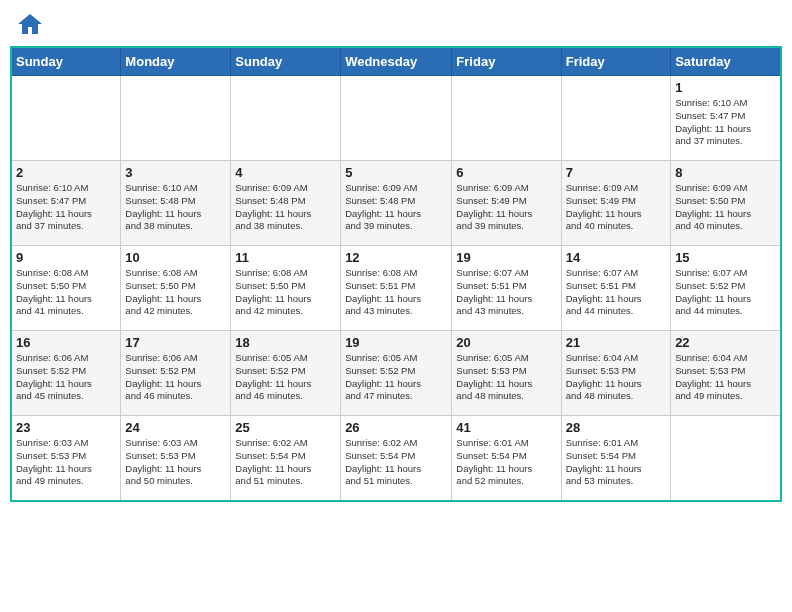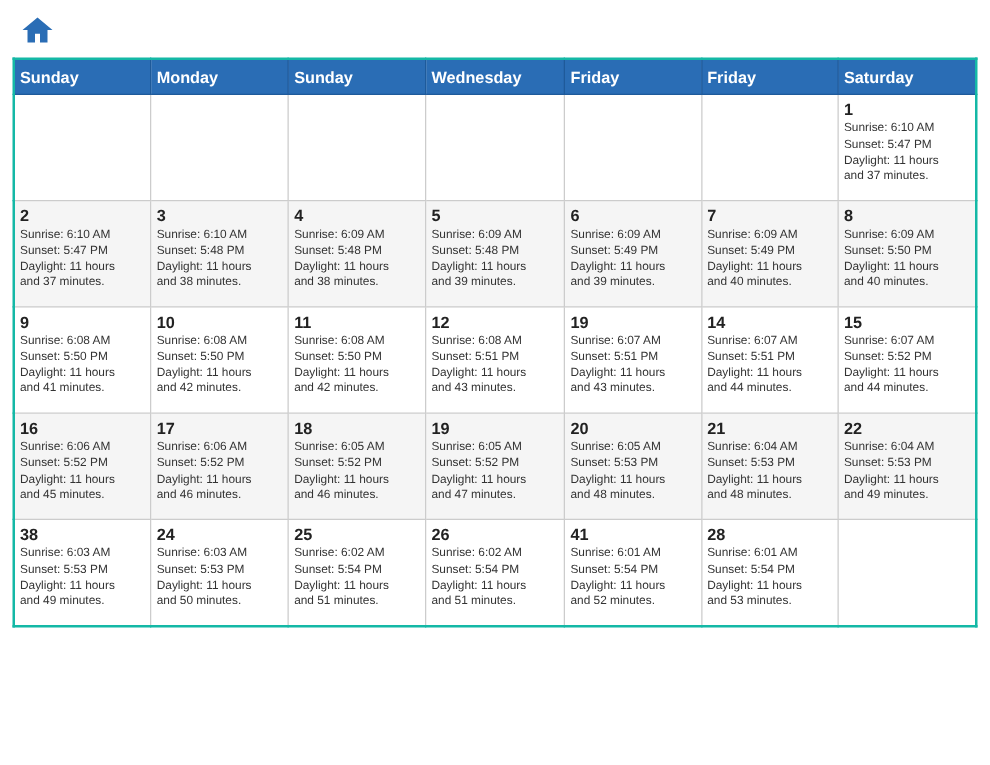--- a/index.html
+++ b/index.html
@@ -281,21 +281,21 @@
         <td>
           <span class="day-num">22</span>
           <div class="day-info" style="white-space: pre-line;">Sunrise: 6:04 AM
 Sunset: 5:53 PM
 Daylight: 11 hours
 and 49 minutes.</div>
         </td>
       </tr>
       <tr>
         <td>
-          <span class="day-num">38</span>
+          <span class="day-num">23</span>
           <div class="day-info" style="white-space: pre-line;">Sunrise: 6:03 AM
 Sunset: 5:53 PM
 Daylight: 11 hours
 and 49 minutes.</div>
         </td>
         <td>
           <span class="day-num">24</span>
           <div class="day-info" style="white-space: pre-line;">Sunrise: 6:03 AM
 Sunset: 5:53 PM
 Daylight: 11 hours

